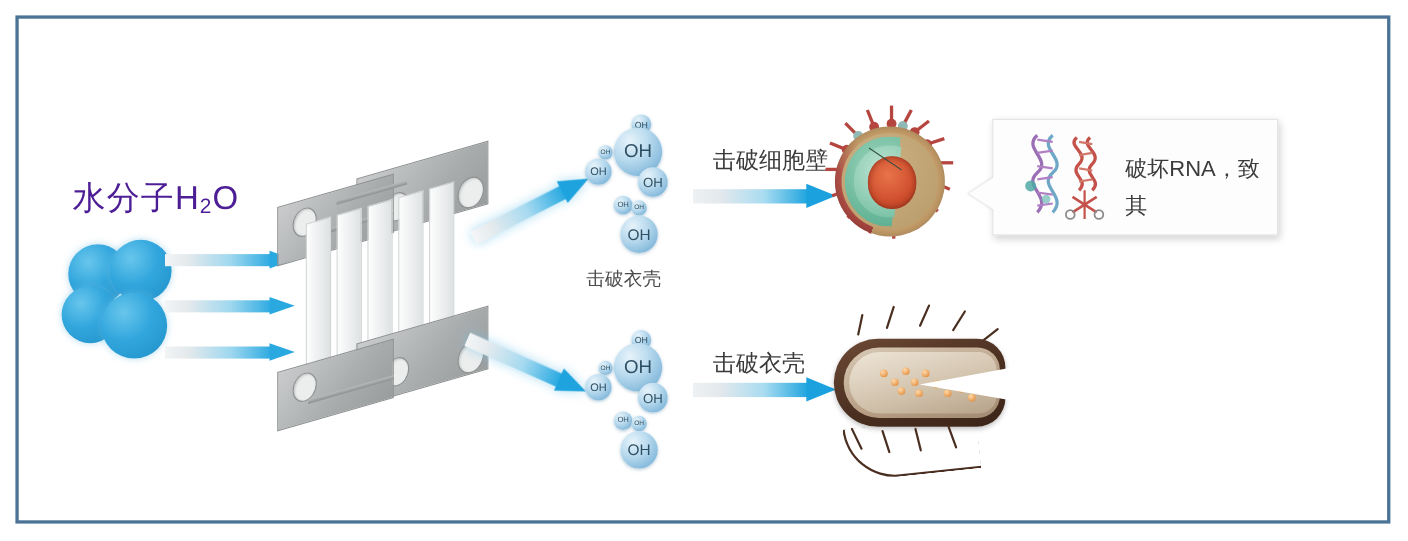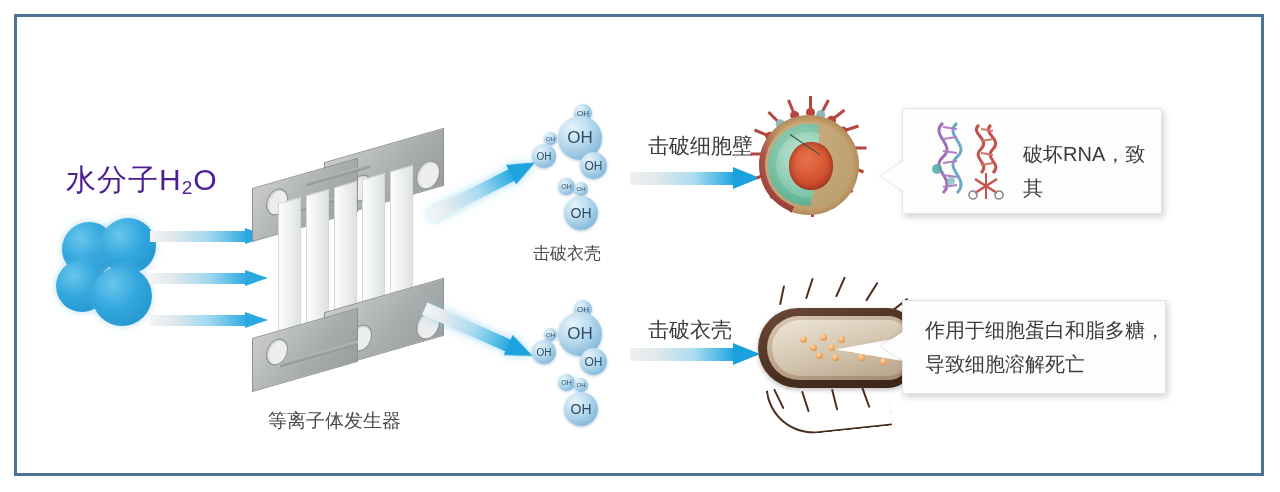--- a/index.html
+++ b/index.html
@@ -202,21 +202,20 @@
     <div class="strip" style="left:140px;top:23px;width:21px;height:150px;transform:skewY(-16deg);"></div>
 
     <div class="plate" style="left:74px;top:150px;width:118px;height:56px;transform:skewY(-16deg);"></div>
     <div class="hole" style="left:166px;top:166px;width:22px;height:26px;transform:skewY(-16deg);"></div>
     <div class="hole" style="left:100px;top:180px;width:20px;height:24px;transform:skewY(-16deg);"></div>
 
     <div class="plate" style="left:2px;top:178px;width:104px;height:52px;transform:skewY(-16deg);"></div>
     <div class="hole" style="left:16px;top:194px;width:20px;height:24px;transform:skewY(-16deg);"></div>
     <div class="rod" style="left:30px;top:207px;width:78px;transform:skewY(-16deg);"></div>
   </div>
-  <div class="lbl gen-lbl">等离子体发生器</div>
 
   <div class="diag dg-up">
     <div class="shaft"></div>
       <div class="head"></div>
     </div>
   <div class="diag dg-dn">
     <div class="shaft"></div>
       <div class="head"></div>
     </div>
 
@@ -372,20 +371,13 @@
         <circle cx="56" cy="76" r="4" fill="none" stroke="#8a8a8a" stroke-width="1.6"></circle>
         <circle cx="82" cy="76" r="4" fill="none" stroke="#8a8a8a" stroke-width="1.6"></circle>
         <path d="M69 54 L69 80" stroke="#c4524a" stroke-width="2"></path>
       </svg>
     </div>
     <div class="co-txt">
       <div>破坏RNA，致其</div>
     </div>
   </div>
 
-  <div class="callout co2">
-    <div class="tail"></div>
-    <div class="co-txt">
-      <div>作用于细胞蛋白和脂多糖，</div>
-      <div>导致细胞溶解死亡</div>
-    </div>
-  </div>
 </div>
 
 </body></html>

